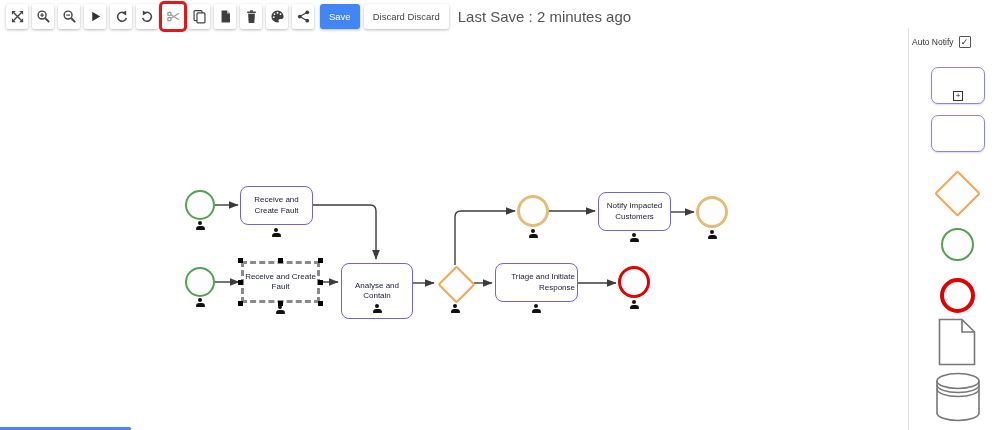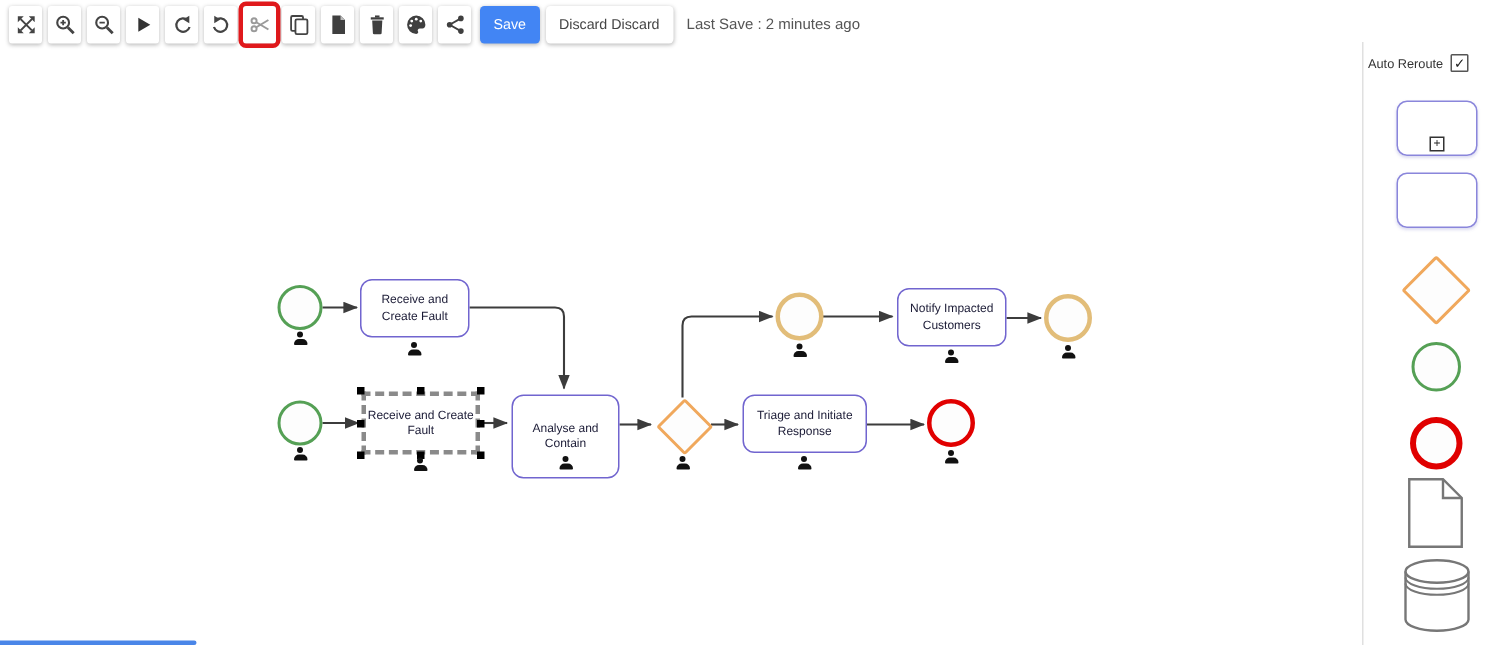--- a/index.html
+++ b/index.html
@@ -15,21 +15,21 @@
     padding:0;cursor:pointer;flex:0 0 auto;
   }
   .tbtn svg{display:block;}
   .tbtn.highlighted{outline:3px solid #e0191c;outline-offset:0px;}
   .textbtn{
     height:25px;border:none;border-radius:3px;background:#fff;color:#444;
     box-shadow:0 1px 3px rgba(0,0,0,0.28);font-family:"Liberation Sans",sans-serif;
     font-size:9.5px;font-weight:500;padding:0 9px;cursor:pointer;white-space:nowrap;flex:0 0 auto;
   }
   .textbtn.primary{background:#4285f4;color:#fff;margin-left:2px;}
-  .lastsave{font-size:10px;color:#555;margin-left:5px;white-space:nowrap;}
+  .lastsave{font-size:15px;color:#555;margin-left:5px;white-space:nowrap;}
   
   .side-divider{position:absolute;left:908px;top:28px;width:1px;height:402px;background:#e0e0e0;}
   .auto-reroute{position:absolute;left:912px;top:36px;display:flex;align-items:center;gap:5px;}
   .auto-reroute .lbl{font-size:8.5px;color:#333;white-space:nowrap;}
   .checkbox{
     width:10px;height:10px;border:1.5px solid #555;border-radius:1px;background:#fff;
     display:flex;align-items:center;justify-content:center;font-size:9px;line-height:1;color:#222;
     cursor:pointer;
   }
   .pal-rect{
@@ -229,21 +229,21 @@
   <span class="handle h-bc"></span>
   <span class="handle h-br"></span>
 </div>
 
 <div class="task" style="left:341px;top:263px;width:72px;height:56px;">
   <span>Analyse and Contain</span>
 </div>
 
 <div class="diamond gw" style="left:443px;top:271px;"></div>
 
-<div class="task" style="left:495px;top:263px;width:83px;height:39px;">
+<div class="task" style="left:495px;top:263px;width:83px;height:39px;text-align:right;">
   <span>Triage and Initiate Response</span>
 </div>
 <div class="circle ev-end" style="left:618px;top:266px;"></div>
 
 <div class="circle ev-mid" style="left:517px;top:195px;"></div>
 <div class="task" style="left:598px;top:192px;width:73px;height:39px;align-items:center;">
   <span>Notify Impacted Customers</span>
 </div>
 <div class="circle ev-mid" style="left:696px;top:196px;"></div>
 
@@ -255,21 +255,21 @@
 <div class="person" style="left:450px;top:304px;"></div>
 <div class="person" style="left:531px;top:304px;"></div>
 <div class="person" style="left:629px;top:300px;"></div>
 <div class="person" style="left:528px;top:229px;"></div>
 <div class="person" style="left:629px;top:233px;"></div>
 <div class="person" style="left:707px;top:230px;"></div>
 
 <div class="side-divider"></div>
 
 <div class="auto-reroute">
-  <span class="lbl">Auto Reroute</span>
+  <span class="lbl">Auto Notify</span>
   <span class="checkbox">
       <span>✓</span>
     </span>
 </div>
 
 <div class="pal-rect" style="top:67px;">
   <span class="plus-badge">+</span>
 </div>
 <div class="pal-rect" style="top:115px;"></div>
 <div class="diamond pal-diamond"></div>

